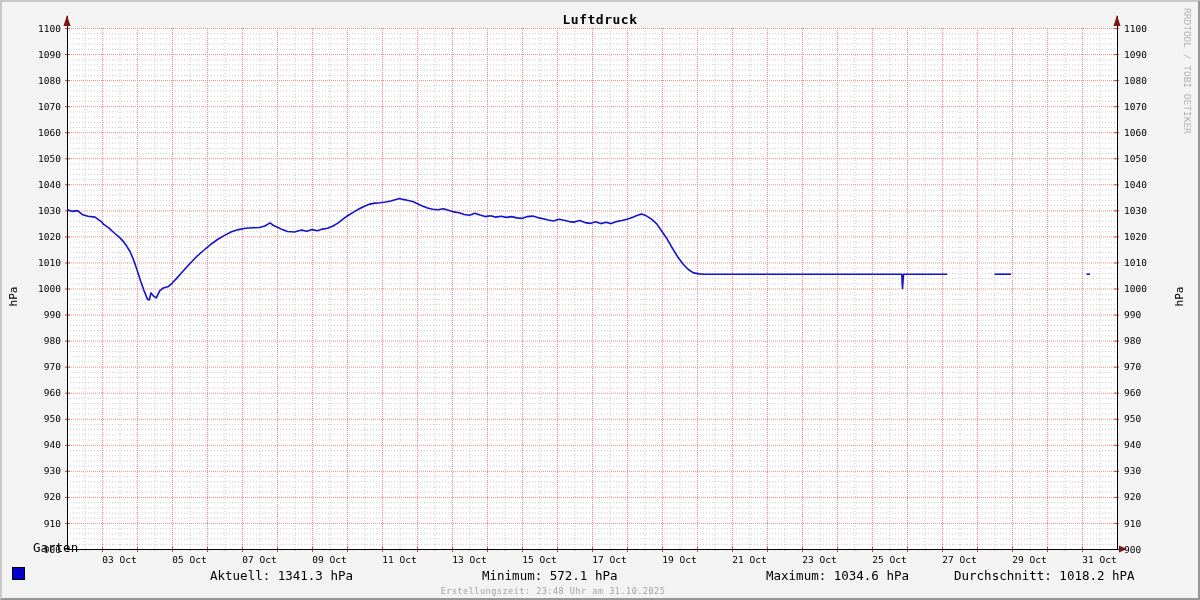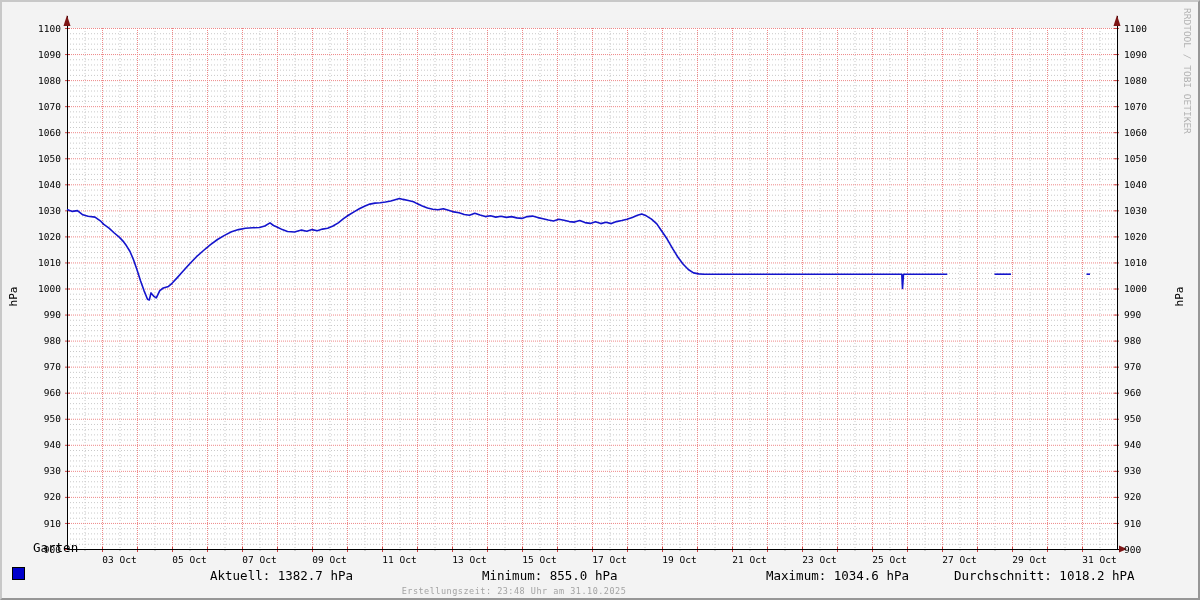--- a/index.html
+++ b/index.html
@@ -39,21 +39,21 @@
     border:1px solid #000;background:#0000cc;
   }
   .legend-label{position:absolute;left:31px;top:538px;font-size:12.5px;color:#000;}
   .stat{position:absolute;top:566px;font-size:12.5px;color:#000;white-space:nowrap;}
   .stat-aktuell{left:208px;}
   .stat-minimum{left:480px;}
   .stat-maximum{left:764px;}
   .stat-durchschnitt{left:952px;}
   .footer-note{
     position:absolute;left:0;top:584px;width:1024px;text-align:center;
-    font-size:8.5px;color:#a3a3a3;letter-spacing:0.5px;
+    font-size:8.5px;color:#a3a3a3;letter-spacing:0.5px;padding-left:39px;
   }
 </style>
 </head>
 <body>
 
 <div class="rrd-frame">
   <svg id="chart" width="1200" height="600">
       <rect x="67" y="28" width="1050" height="521" fill="#ffffff"></rect>
       <line x1="85" y1="28" x2="85" y2="549" stroke="#c9c9c9" stroke-width="1" stroke-dasharray="1,2"></line>
       <line x1="120" y1="28" x2="120" y2="549" stroke="#c9c9c9" stroke-width="1" stroke-dasharray="1,2"></line>
@@ -376,25 +376,26 @@
       <text x="539.5" y="563" text-anchor="middle" font-size="9.5px" fill="#000" font-family="DejaVu Sans Mono, monospace">15 Oct</text>
       <text x="609.5" y="563" text-anchor="middle" font-size="9.5px" fill="#000" font-family="DejaVu Sans Mono, monospace">17 Oct</text>
       <text x="679.5" y="563" text-anchor="middle" font-size="9.5px" fill="#000" font-family="DejaVu Sans Mono, monospace">19 Oct</text>
       <text x="749.5" y="563" text-anchor="middle" font-size="9.5px" fill="#000" font-family="DejaVu Sans Mono, monospace">21 Oct</text>
       <text x="819.5" y="563" text-anchor="middle" font-size="9.5px" fill="#000" font-family="DejaVu Sans Mono, monospace">23 Oct</text>
       <text x="889.5" y="563" text-anchor="middle" font-size="9.5px" fill="#000" font-family="DejaVu Sans Mono, monospace">25 Oct</text>
       <text x="959.5" y="563" text-anchor="middle" font-size="9.5px" fill="#000" font-family="DejaVu Sans Mono, monospace">27 Oct</text>
       <text x="1029.5" y="563" text-anchor="middle" font-size="9.5px" fill="#000" font-family="DejaVu Sans Mono, monospace">29 Oct</text>
       <text x="1099.5" y="563" text-anchor="middle" font-size="9.5px" fill="#000" font-family="DejaVu Sans Mono, monospace">31 Oct</text>
     </svg>
+  <div class="chart-title">Luftdruck</div>
   <div class="ylabel ylabel-left">hPa</div>
   <div class="ylabel ylabel-right">hPa</div>
   <div class="watermark">RRDTOOL / TOBI OETIKER</div>
   <div class="legend-row">
     <span class="legend-swatch" style="background: rgb(0, 0, 204);"></span>
     <span class="legend-label">Garten</span>
-    <span class="stat stat-aktuell">Aktuell: 1382.7 hPa</span>
-    <span class="stat stat-minimum">Minimum: 855.0 hPa</span>
+    <span class="stat stat-aktuell">Aktuell: 1341.3 hPa</span>
+    <span class="stat stat-minimum">Minimum: 572.1 hPa</span>
     <span class="stat stat-maximum">Maximum: 1034.6 hPa</span>
     <span class="stat stat-durchschnitt">Durchschnitt: 1018.2 hPA</span>
   </div>
   <div class="footer-note">Erstellungszeit: 23:48 Uhr am 31.10.2025</div>
 </div>
 
 </body></html>

